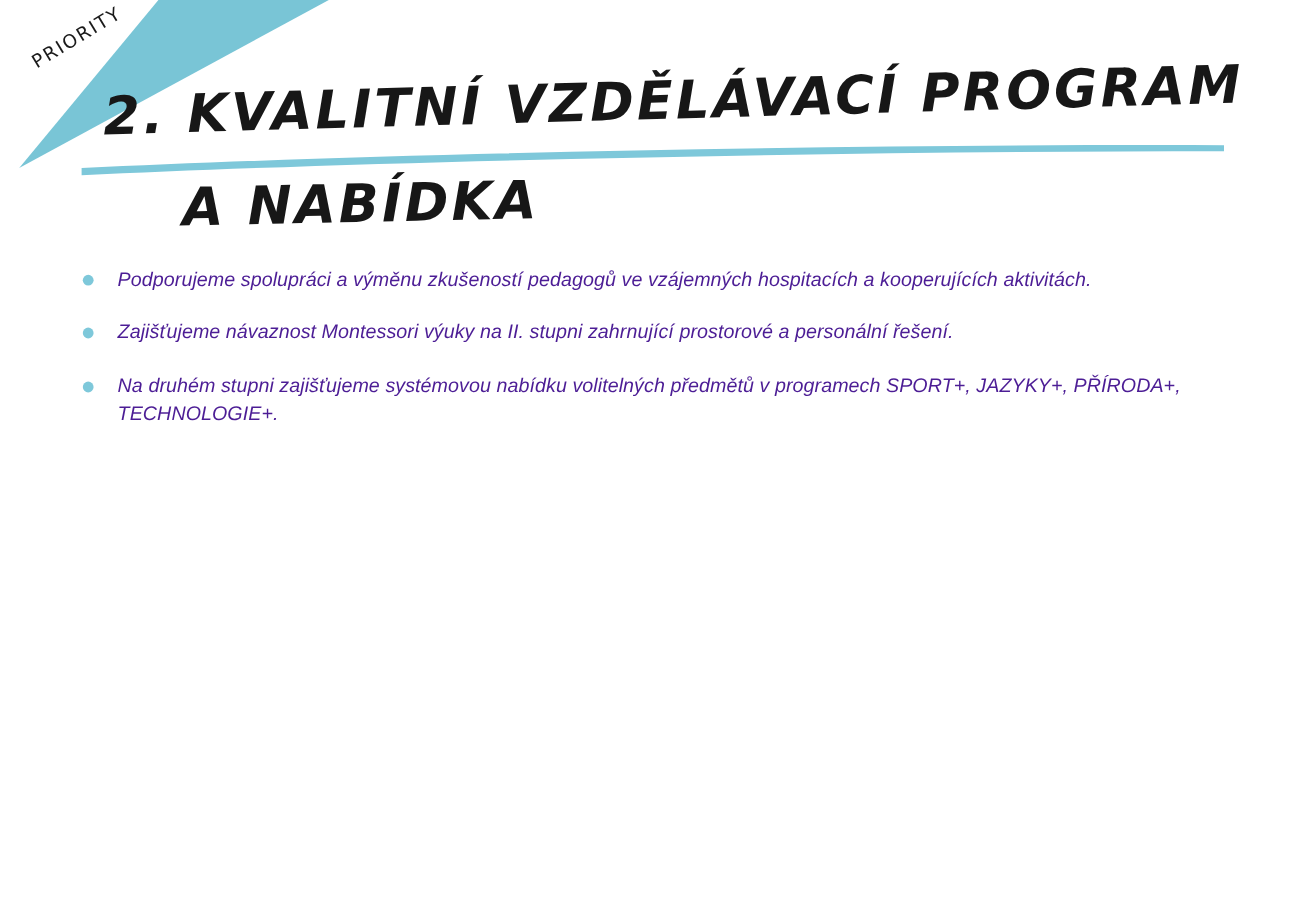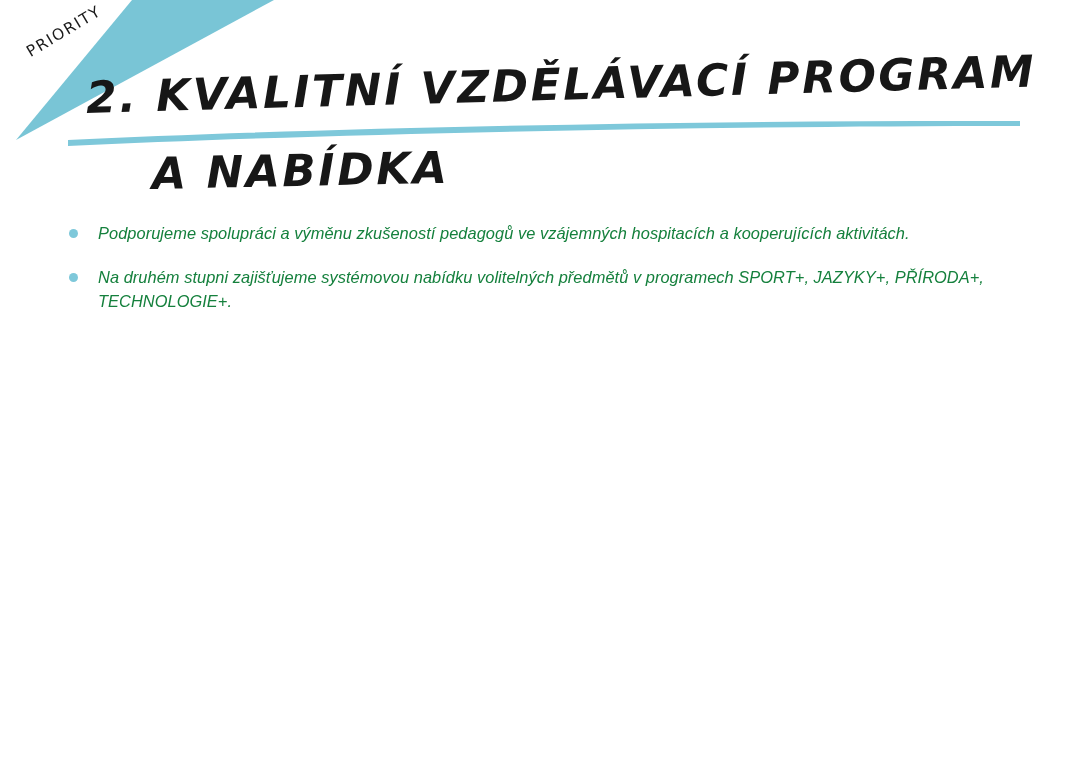--- a/index.html
+++ b/index.html
@@ -82,21 +82,21 @@
     top: 222px;
     width: 960px;
   }
   .bullet-item {
     position: relative;
     padding-left: 36px;
     margin-bottom: 21px;
     font-size: 16.4px;
     font-style: italic;
     line-height: 1.42;
-    color: #15803d;
+    color: #4c1d95;
     letter-spacing: 0.05px;
   }
   .bullet-item:last-child { margin-bottom: 0; }
   .bullet-dot {
     position: absolute;
     left: 7px;
     top: 7px;
     width: 9px;
     height: 9px;
     border-radius: 50%;
@@ -121,15 +121,19 @@
   <div class="title-line" id="title-line-2">A NABÍDKA</div>
 </div>
 
 <div id="bullet-list">
     <div class="bullet-item">
       <span class="bullet-dot"></span>
       <span class="bullet-text">Podporujeme spolupráci a výměnu zkušeností pedagogů ve vzájemných hospitacích a kooperujících aktivitách.</span>
     </div>
     <div class="bullet-item">
       <span class="bullet-dot"></span>
+      <span class="bullet-text">Zajišťujeme návaznost Montessori výuky na II. stupni zahrnující prostorové a personální řešení.</span>
+    </div>
+    <div class="bullet-item">
+      <span class="bullet-dot"></span>
       <span class="bullet-text">Na druhém stupni zajišťujeme systémovou nabídku volitelných předmětů v programech SPORT+, JAZYKY+, PŘÍRODA+, TECHNOLOGIE+.</span>
     </div>
   </div>
 
 </body></html>

